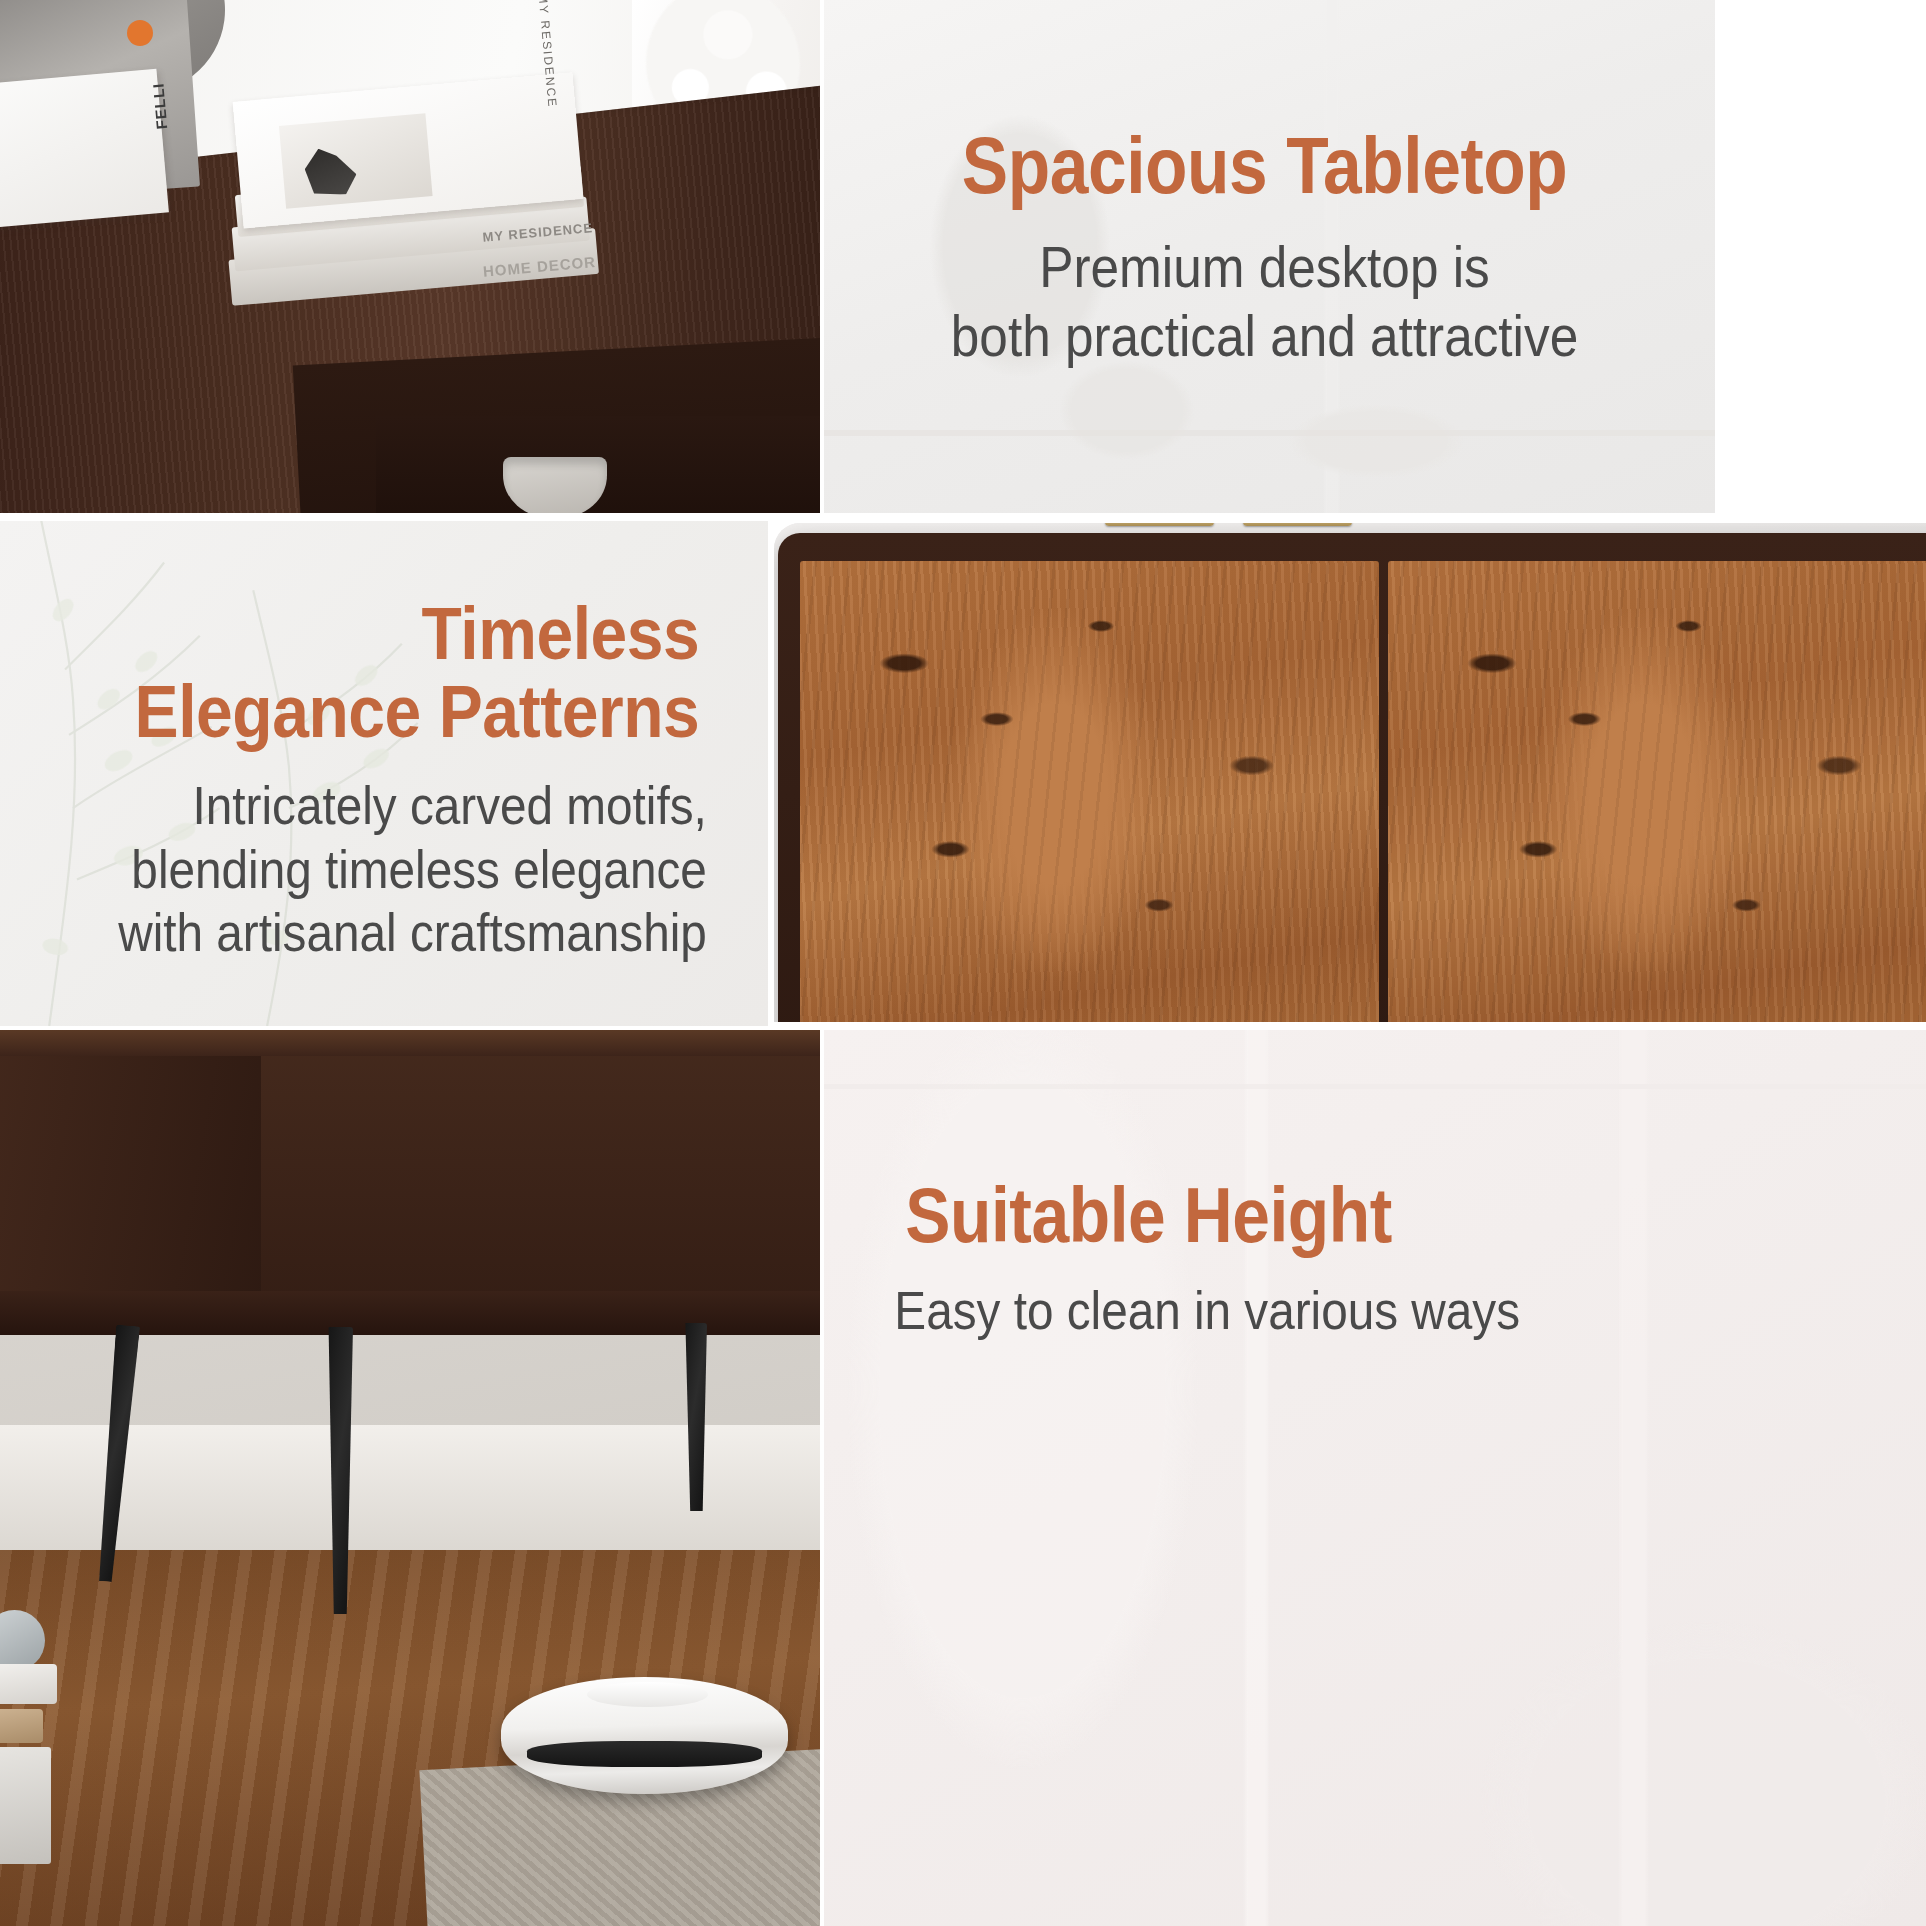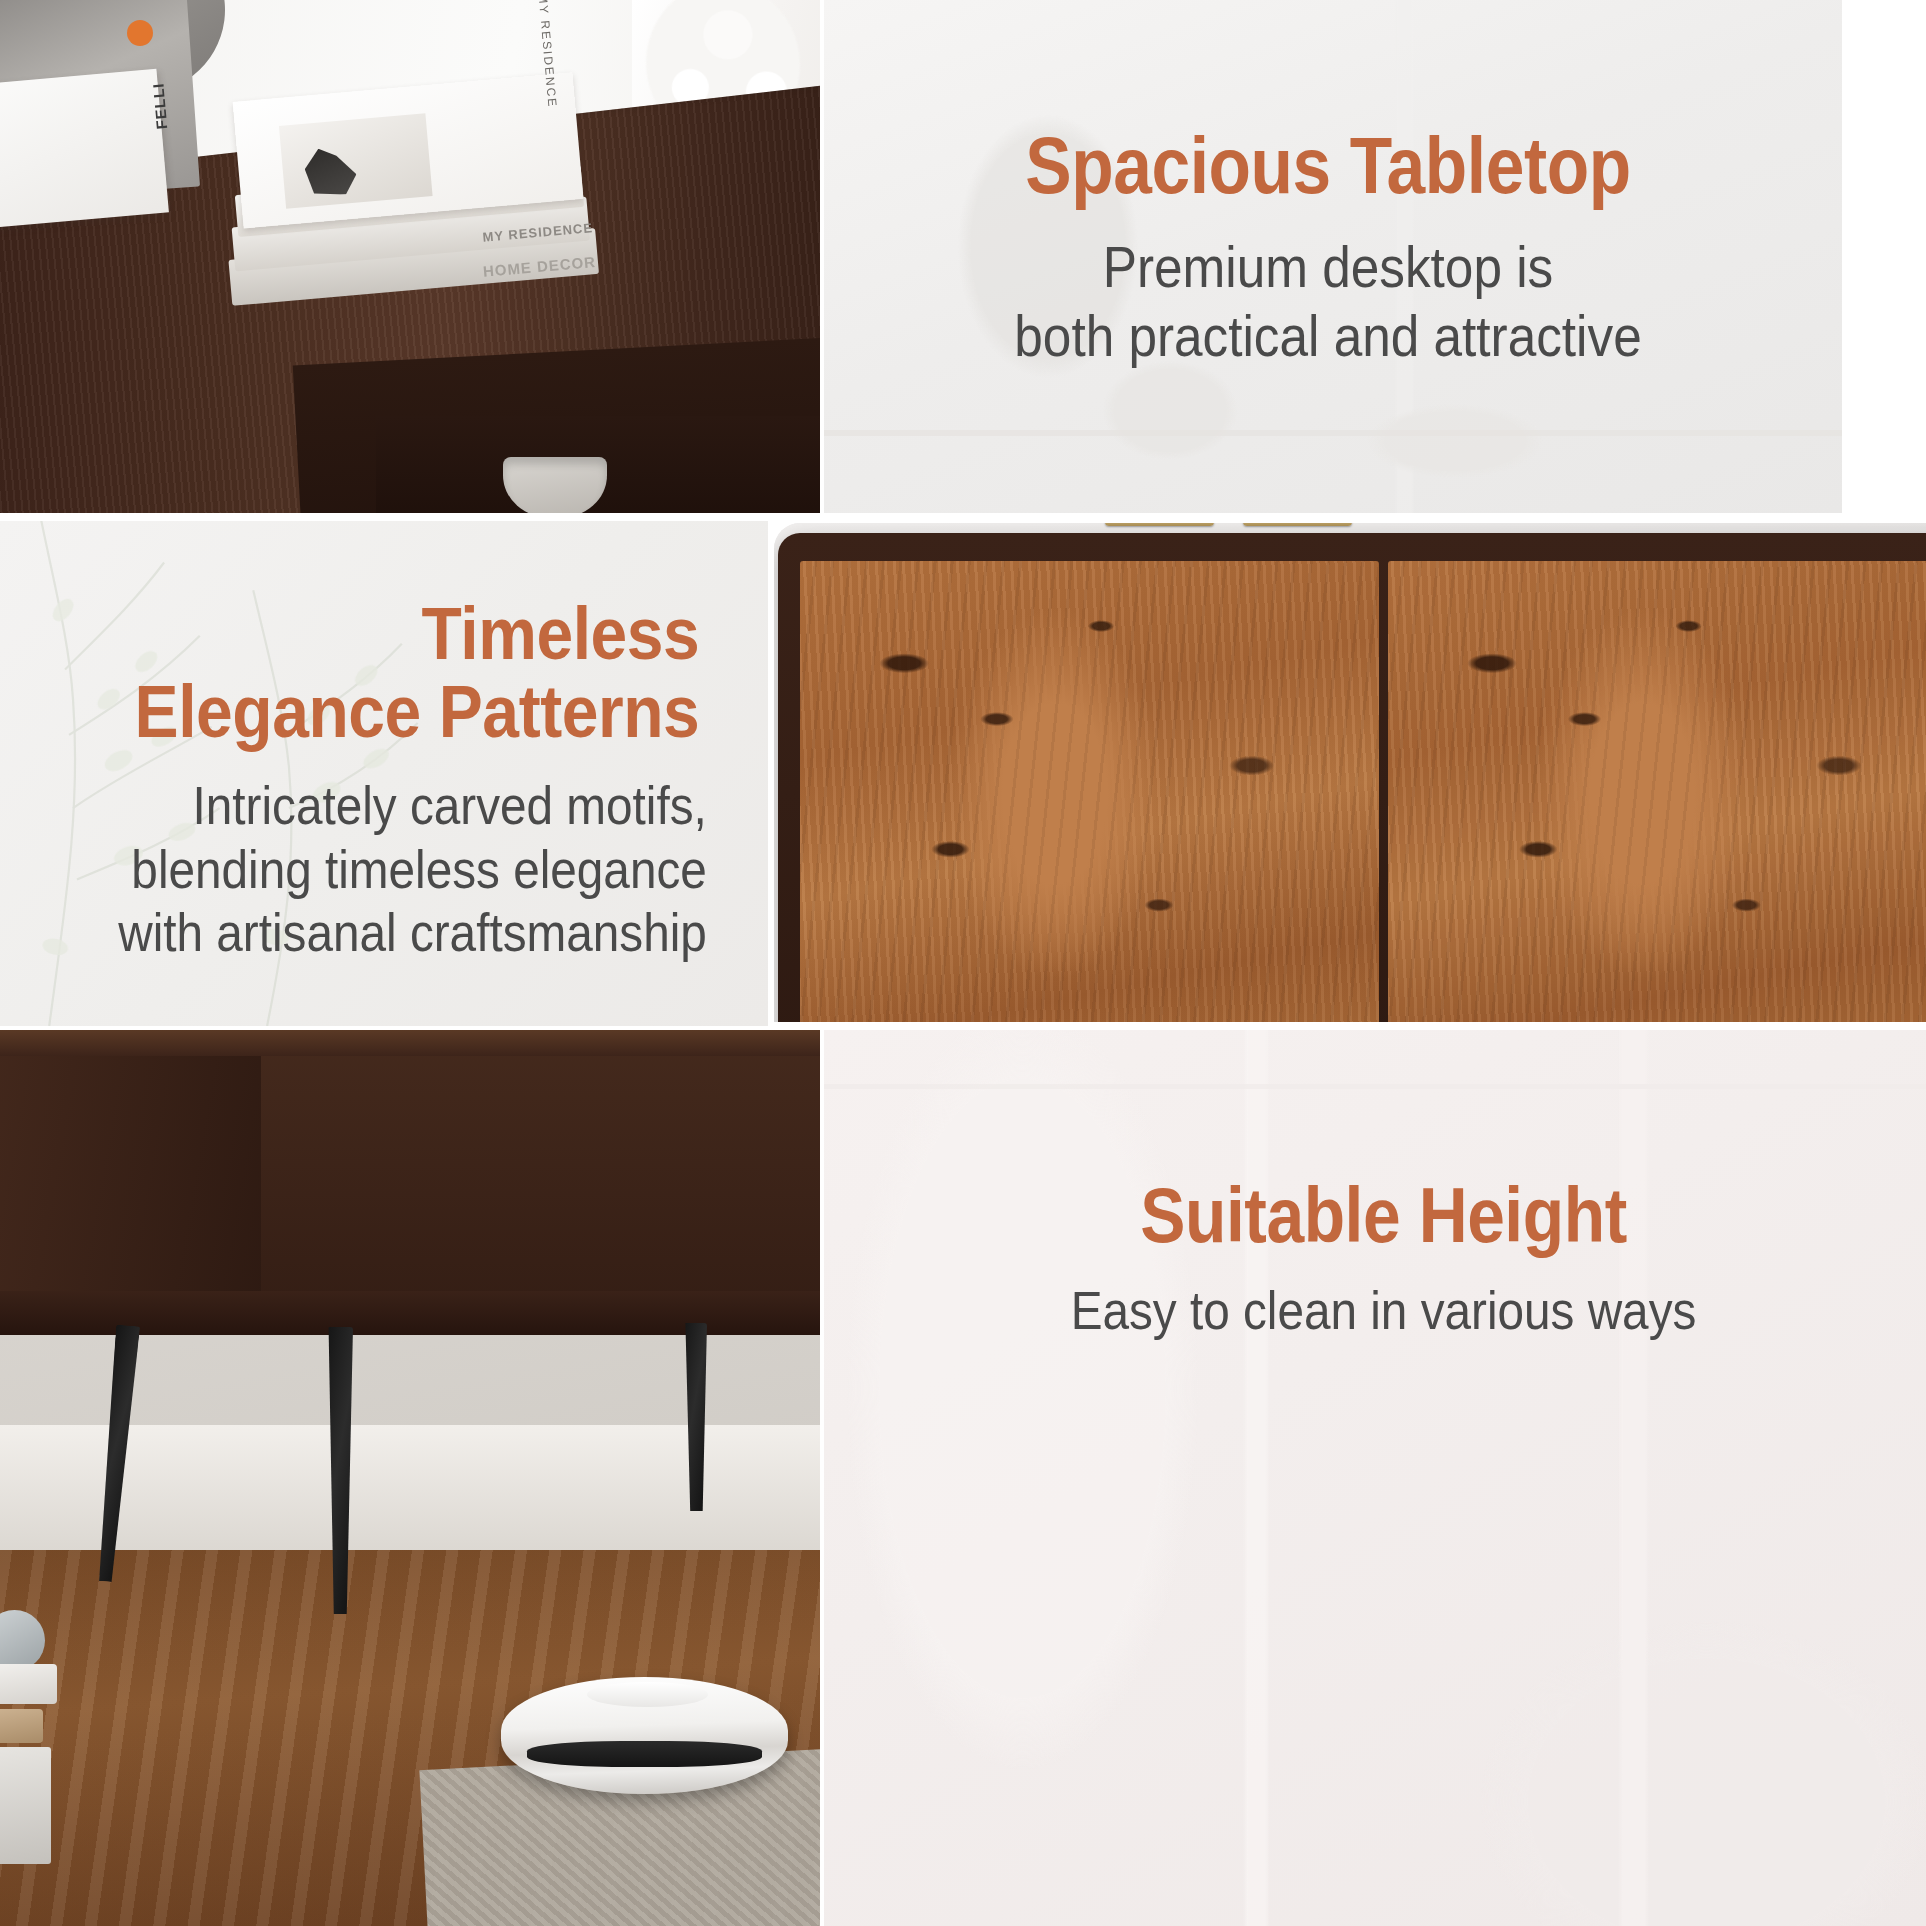--- a/index.html
+++ b/index.html
@@ -78,21 +78,21 @@
   #p1 .bk-img:after{content:"";position:absolute;left:22px;top:26px;width:51px;height:48px;
     background:linear-gradient(160deg,#2e2c2a,#4a4846);clip-path:polygon(0 40%,30% 0,64% 18%,100% 60%,76% 100%,14% 92%);}
   #p1 .bk-ti{position:absolute;right:16px;top:34px;font-size:12px;letter-spacing:2px;
     color:#6d6a66;transform:rotate(90deg);transform-origin:right top;white-space:nowrap;}
   #p1 .bk-sp1{position:absolute;right:2px;top:141px;font-size:13px;letter-spacing:1px;
     color:#8d8984;font-weight:600;}
   #p1 .bk-sp2{position:absolute;right:2px;top:174px;font-size:15px;letter-spacing:1px;
     color:#a6a29c;font-weight:700;}
 
   
-  #p2{left:824px;top:0;width:1018px;height:513px;
+  #p2{left:824px;top:0;width:891px;height:513px;
     background:linear-gradient(160deg,#f6f5f4 0%,#eeedec 45%,#e9e8e7 100%);}
   #p2 .ghost{position:absolute;inset:0;opacity:.55;
     background:
       radial-gradient(ellipse 129px 188px at 22% 48%,#e2e0dd 0 60%,transparent 70%),
       radial-gradient(ellipse 94px 69px at 34% 80%,#e6e4e1 0 60%,transparent 72%),
       radial-gradient(ellipse 119px 50px at 62% 86%,#e8e6e3 0 60%,transparent 74%),
       linear-gradient(90deg,transparent 0 56%,#f1f0ef 56.4% 57.6%,transparent 58%);}
   #p2 .shelf{position:absolute;left:0;bottom:77px;width:100%;height:6px;background:#e5e3e0;opacity:.7;}
 
   
@@ -209,21 +209,21 @@
     font-weight:400;color:#4a4a4a;line-height:1.2;transform:scaleX(.9);transform-origin:center;}
 
   #p2 .tblock{position:absolute;left:0;right:10px;top:125px;text-align:center;}
   #p2 .tblock .t1{font-size:79px;}
   #p2 .tblock .t2{font-size:57px;margin-top:26px;}
 
   #p3 .tblock{position:absolute;left:0;right:24px;top:73px;text-align:right;}
   #p3 .tblock .t1{font-size:75px;}
   #p3 .tblock .t2{font-size:53px;margin-top:24px;}
 
-  #p6 .tblock{position:absolute;left:16px;right:0;top:145px;text-align:center;}
+  #p6 .tblock{position:absolute;left:16px;right:0;top:145px;text-align:left;}
   #p6 .tblock .t1{font-size:77px;}
   #p6 .tblock .t2{font-size:53px;margin-top:24px;}
 
   .nowrap{white-space:nowrap;}
 </style>
 </head>
 <body>
 
 <div class="board">
 

